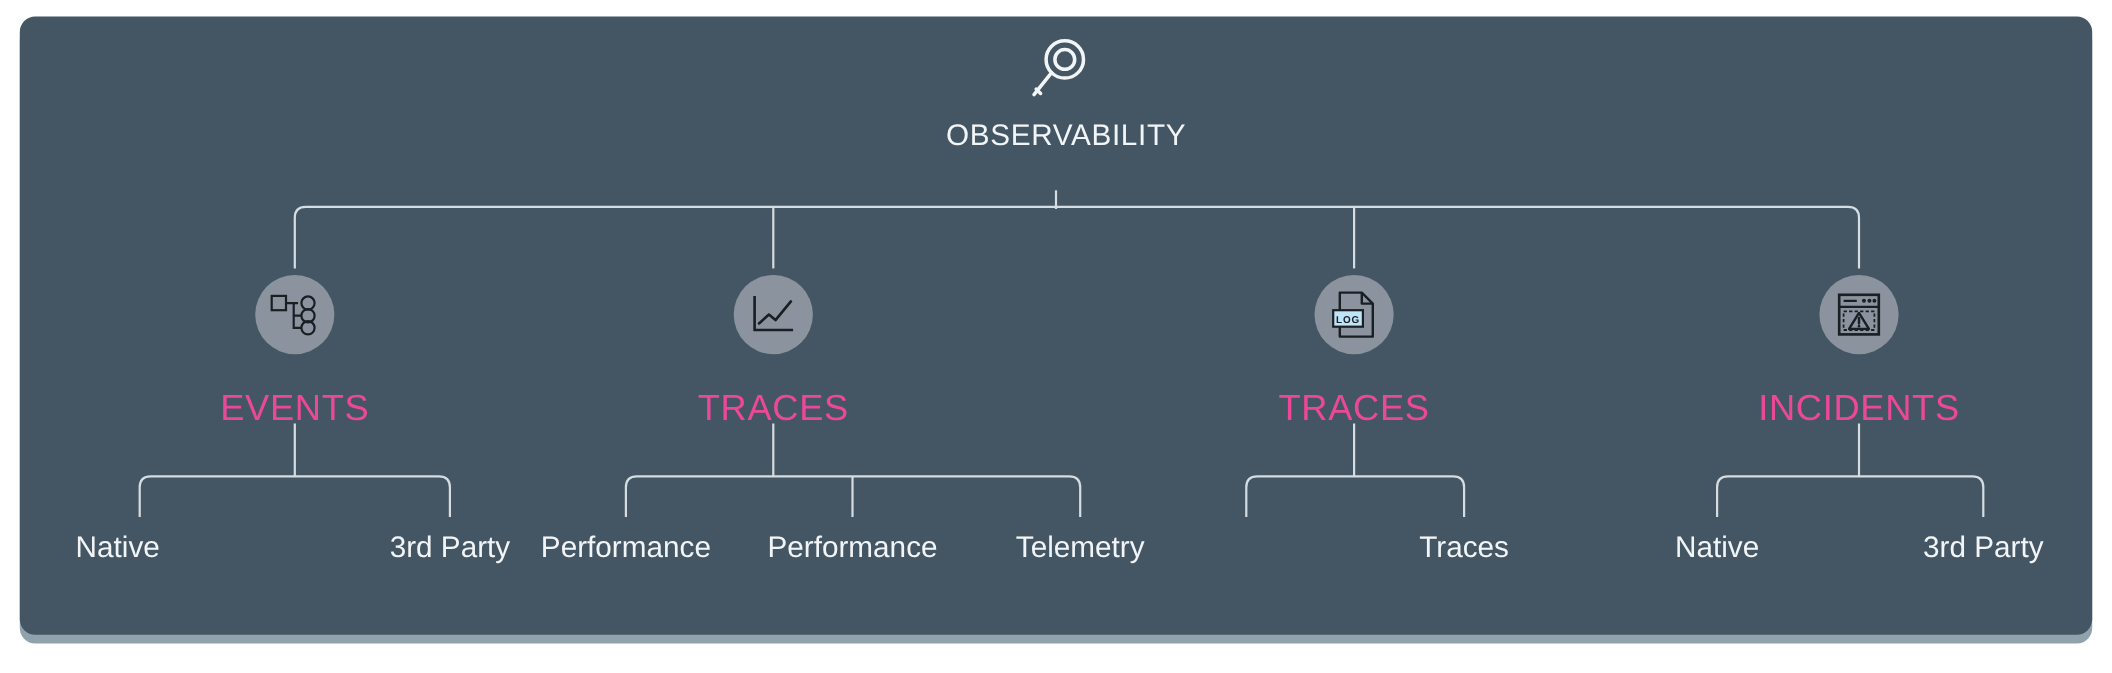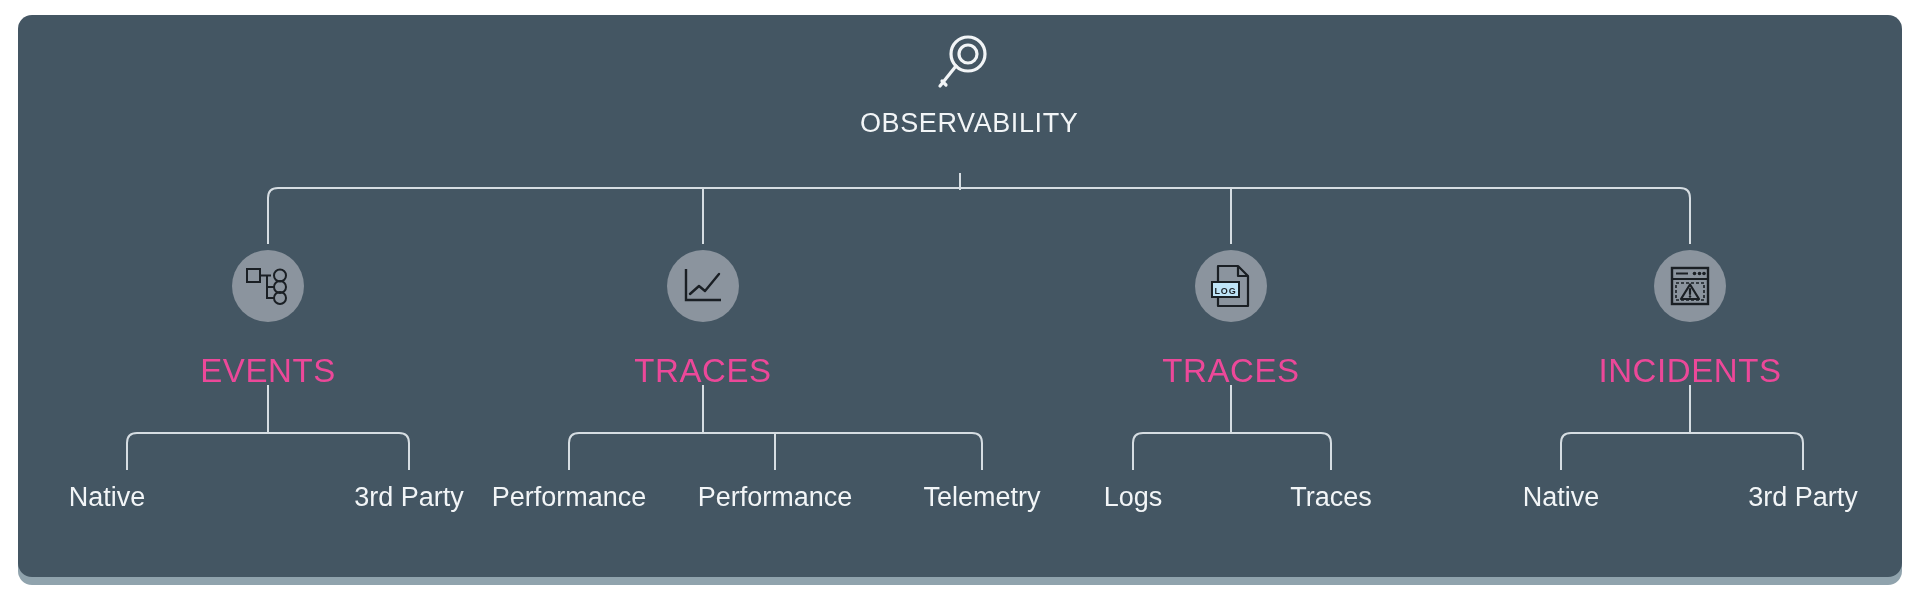--- a/index.html
+++ b/index.html
@@ -206,19 +206,18 @@
     <div class="branch-label">INCIDENTS</div>
   </div>
 
   <div class="leaf-node" style="left:107px">Native</div>
   <div class="leaf-node" style="left:409px">3rd Party</div>
 
   <div class="leaf-node" style="left:569px">Performance</div>
   <div class="leaf-node" style="left:982px">Telemetry</div>
   <div class="leaf-node" style="left:775px">Performance</div>
 
-  <div class="leaf-node" style="left:1133px">Logs</div>
   <div class="leaf-node" style="left:1331px">Traces</div>
 
   <div class="leaf-node" style="left:1561px">Native</div>
   <div class="leaf-node" style="left:1803px">3rd Party</div>
 
 </div>
 
 </body></html>

